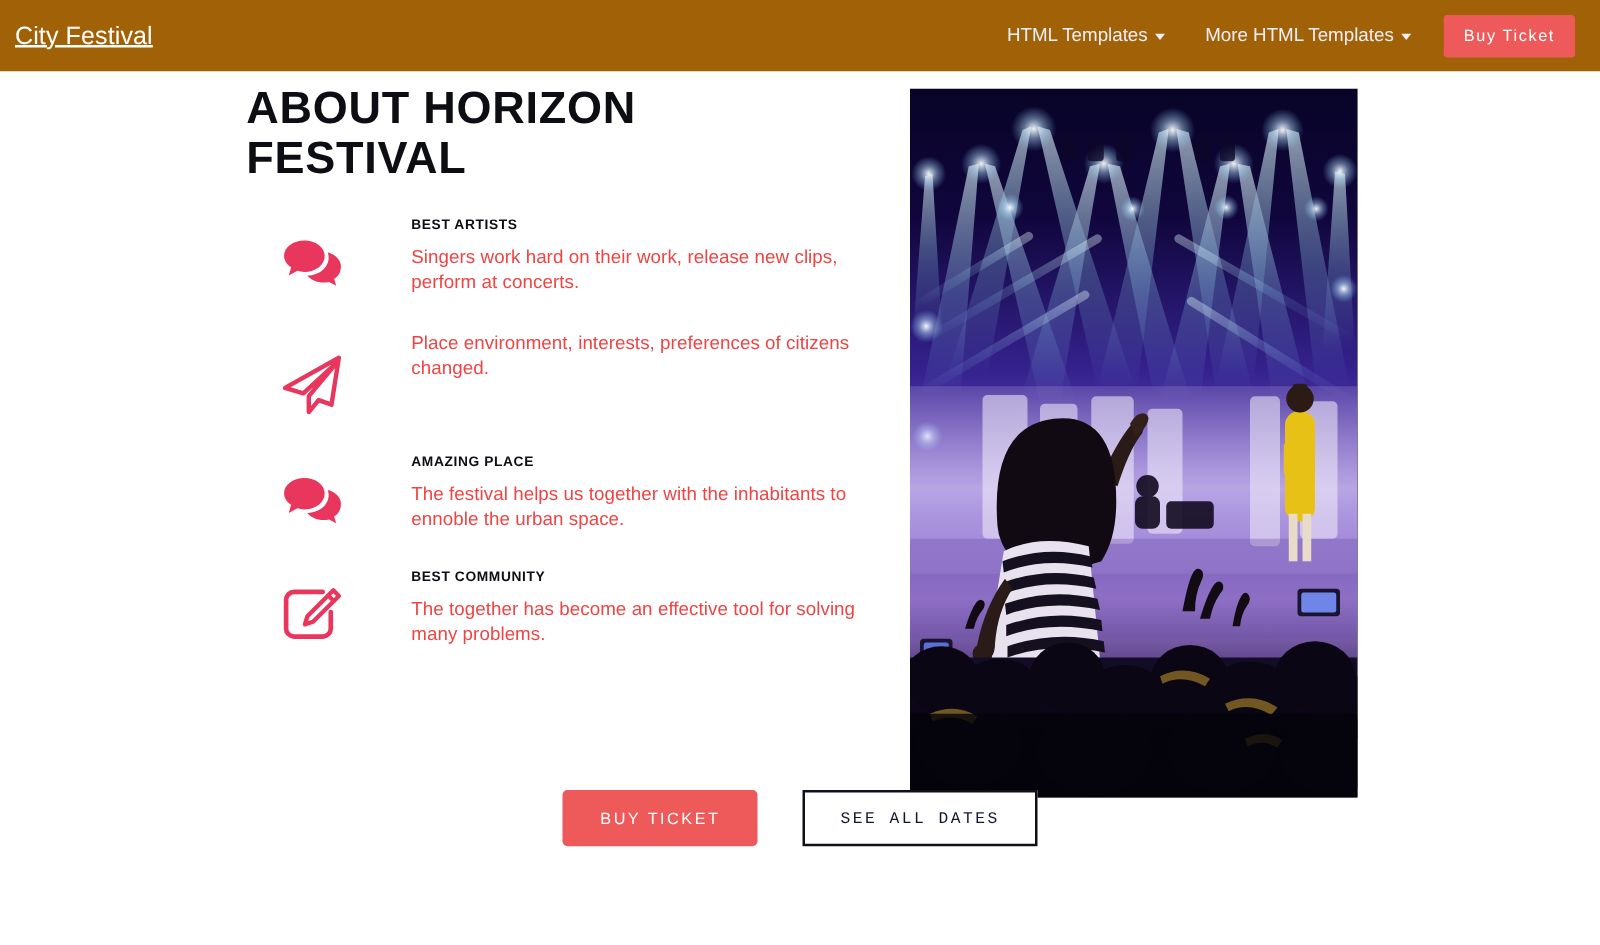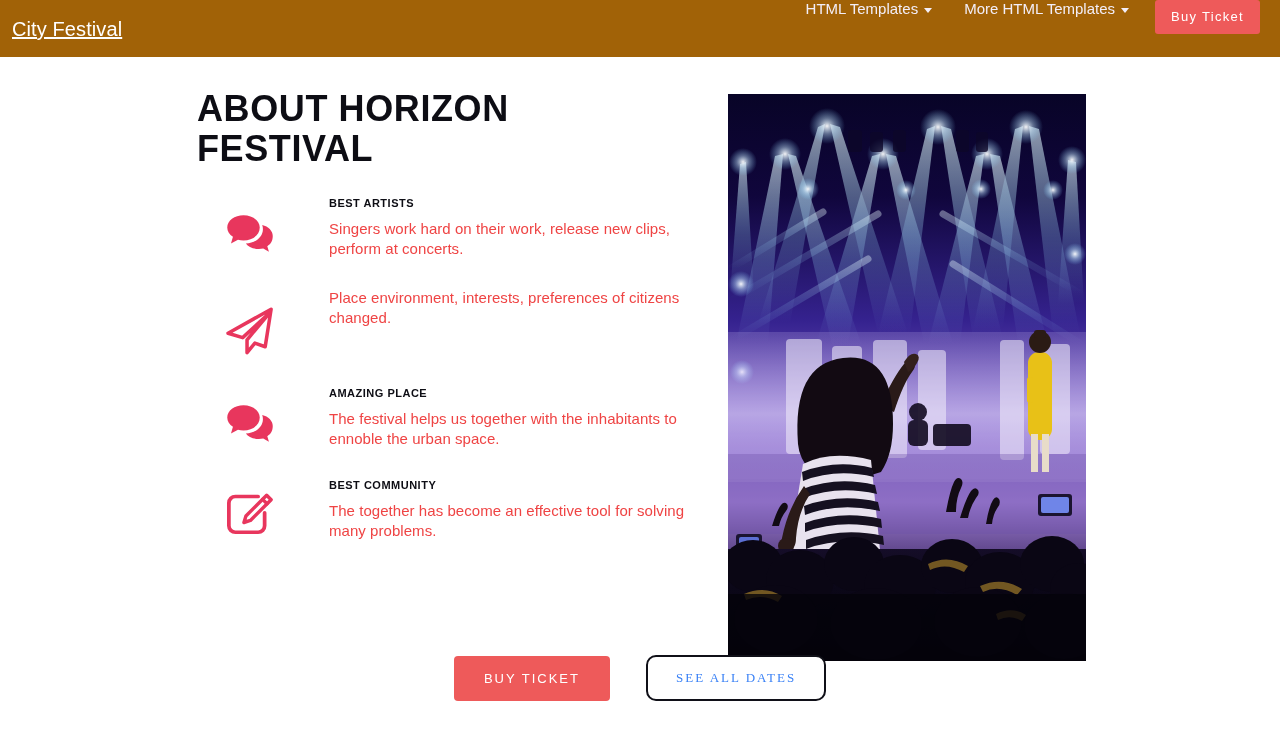--- a/index.html
+++ b/index.html
@@ -18,21 +18,21 @@
     display: flex; align-items: center;
   }
   .brand {
     position: absolute; left: 12px; top: 17px;
     color: #ffffff; font-size: 20px; font-weight: 400;
     letter-spacing: .1px; line-height: 24px;
     white-space: nowrap;
   }
   .nav-right {
     position: absolute; right: 20px; top: 0; height: 57px;
-    display: flex; align-items: flex-start; gap: 0;
+    display: flex; align-items: center; gap: 0;
   }
   .nav-link {
     color: #f3eef8; font-size: 15px; font-weight: 400;
     line-height: 18px; white-space: nowrap;
     display: flex; align-items: center; gap: 6px;
     padding: 0 16px; text-decoration: none; cursor: pointer;
   }
   .caret {
     width: 0; height: 0;
     border-left: 4.5px solid transparent;
@@ -45,21 +45,21 @@
     font-size: 13px; font-weight: 400;
     letter-spacing: 1.3px;
     padding: 9px 16px 10px 16px;
     border: none; border-radius: 3px;
     margin-left: 10px; cursor: pointer;
     font-family: "Liberation Sans", sans-serif;
     white-space: nowrap;
   }
 
   
-  .page { position: absolute; top: 65px; left: 0; width: 1280px; height: 511px; }
+  .page { position: absolute; top: 42px; left: 0; width: 1280px; height: 511px; }
 
   .heading {
     position: absolute; left: 197px; top: 24px;
     width: 420px;
     font-size: 36px; font-weight: 700;
     letter-spacing: .6px; line-height: 40px;
     color: #0d0d14; text-transform: uppercase;
   }
 
   .features {
@@ -103,25 +103,25 @@
   }
   .btn-buy {
     background: #ee5a5a; color: #ffffff; border: none;
     border-radius: 4px;
     font-size: 13px; letter-spacing: 2px; font-weight: 400;
     padding: 15px 30px; cursor: pointer;
     font-family: "Liberation Sans", sans-serif;
     min-width: 133px;
   }
   .btn-dates {
-    background: #ffffff; color: #3b82f6;
-    border: 2px solid #101018; border-radius: 10px;
+    background: #ffffff; color: #0f172a;
+    border: 2px solid #101018; border-radius: 0;
     font-size: 13px; letter-spacing: 2px; font-weight: 400;
     padding: 13px 28px; cursor: pointer;
-    font-family: Liberation Serif, serif;
+    font-family: Liberation Mono, monospace;
     min-width: 155px;
   }
 </style>
 </head>
 <body>
 
 <div class="navbar">
   <a class="brand" href="#">City Festival</a>
 
   <div class="nav-right">

